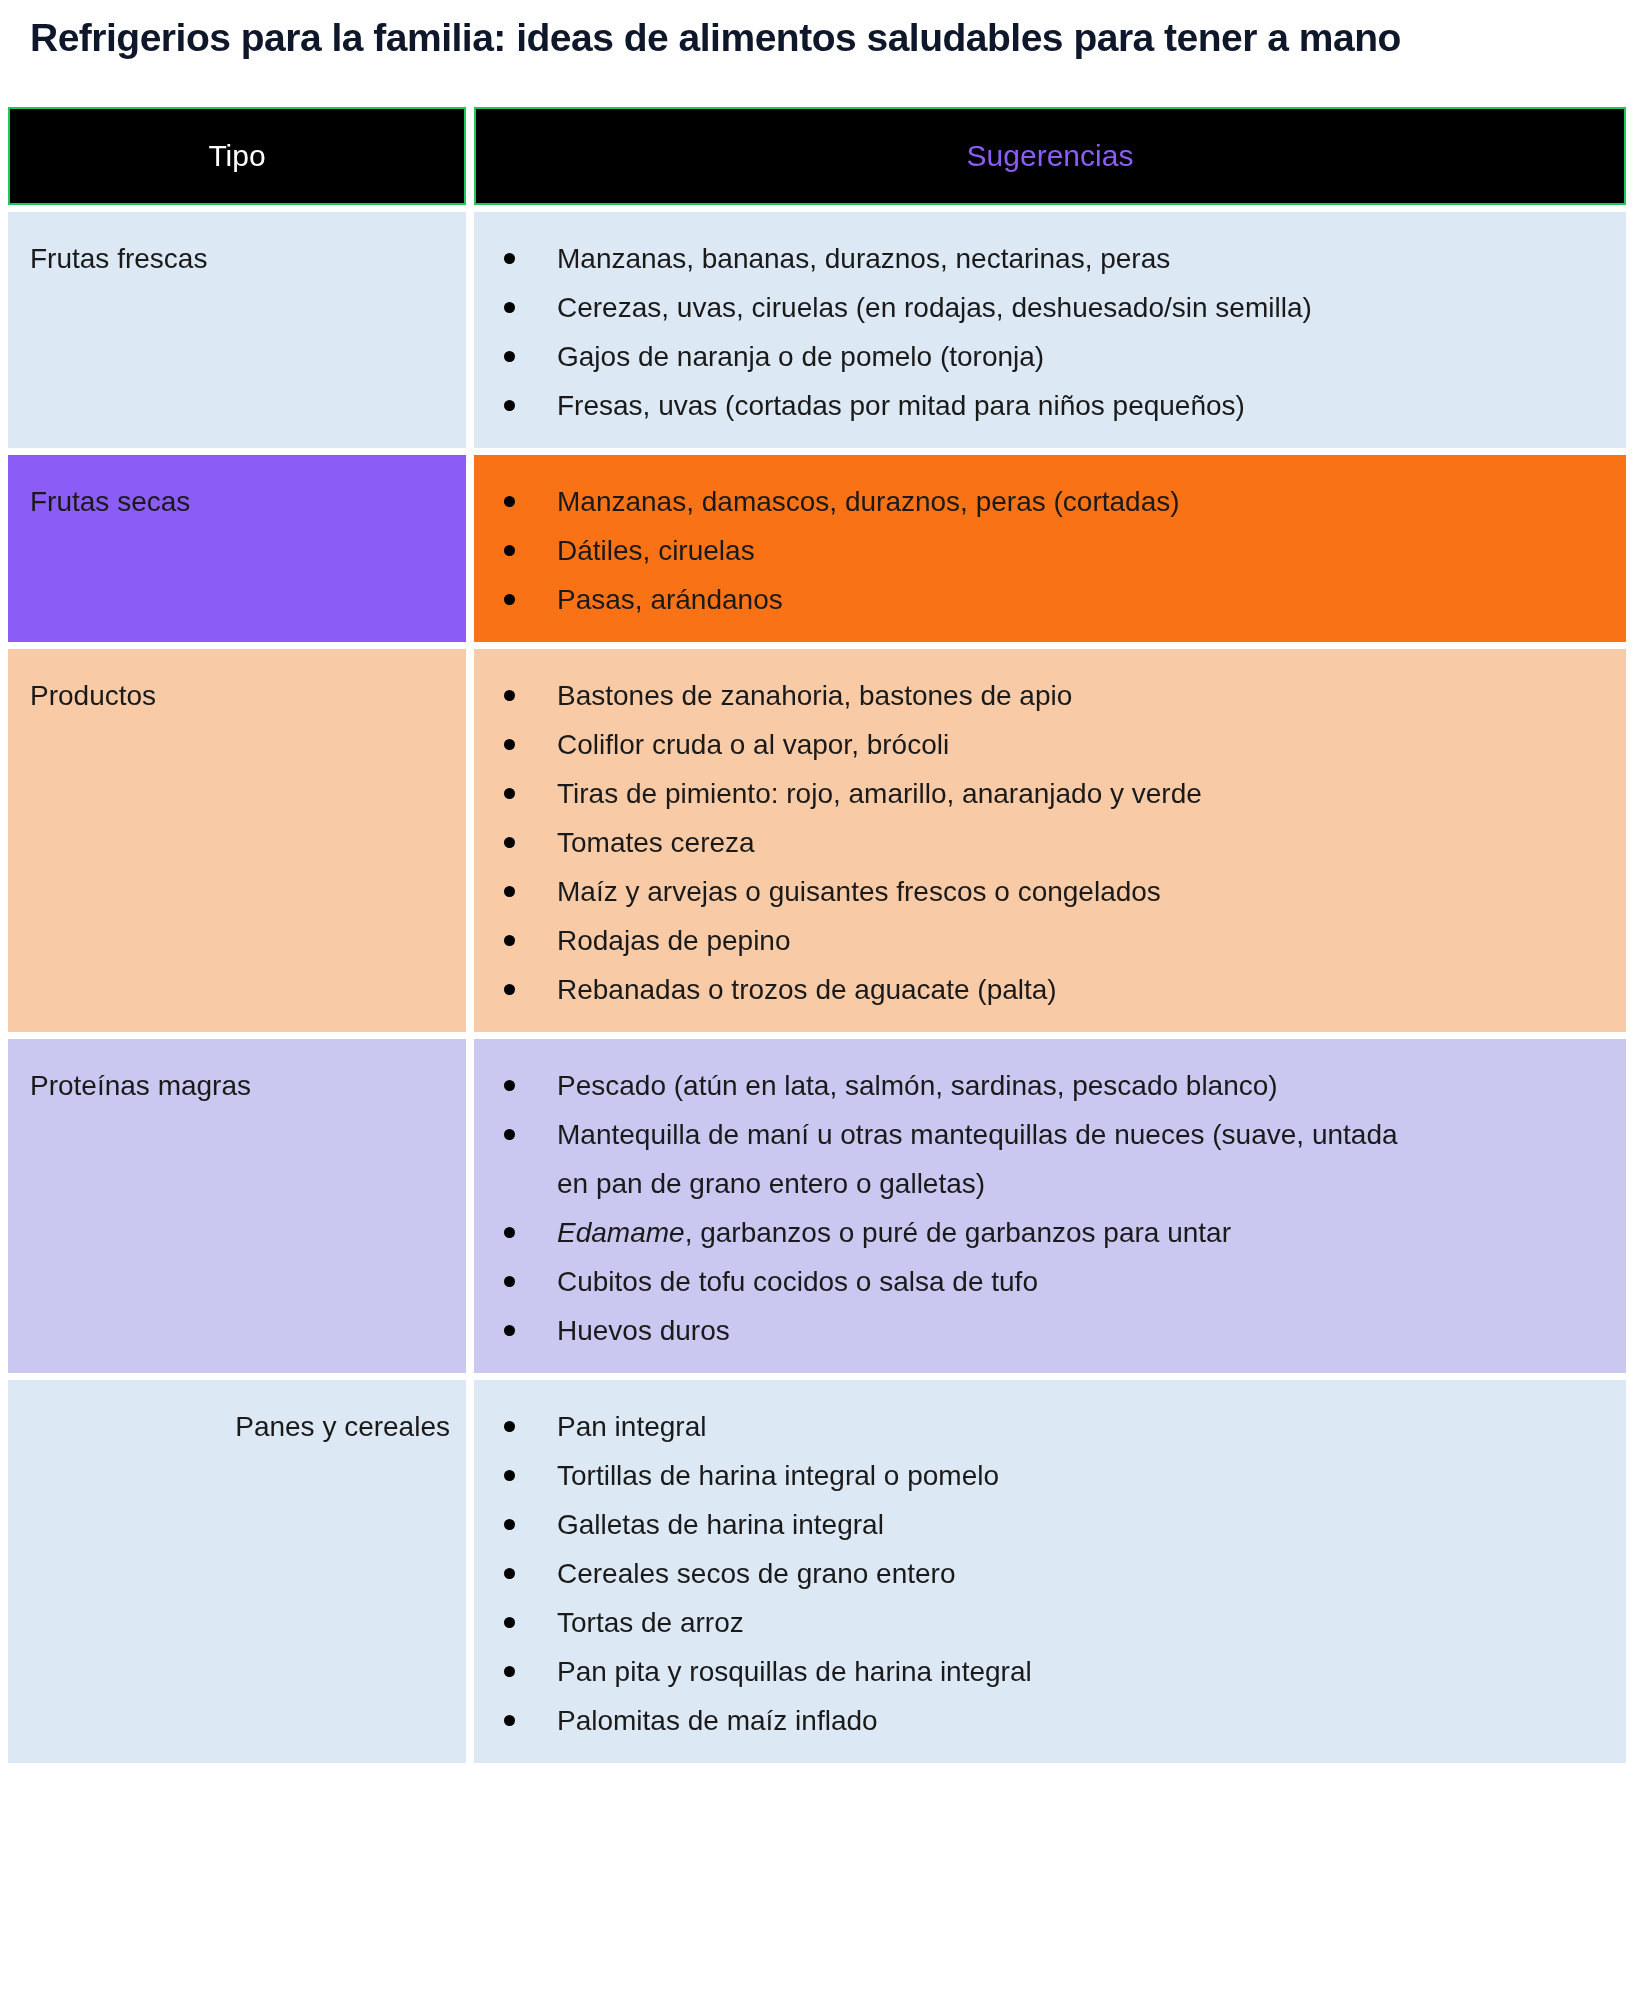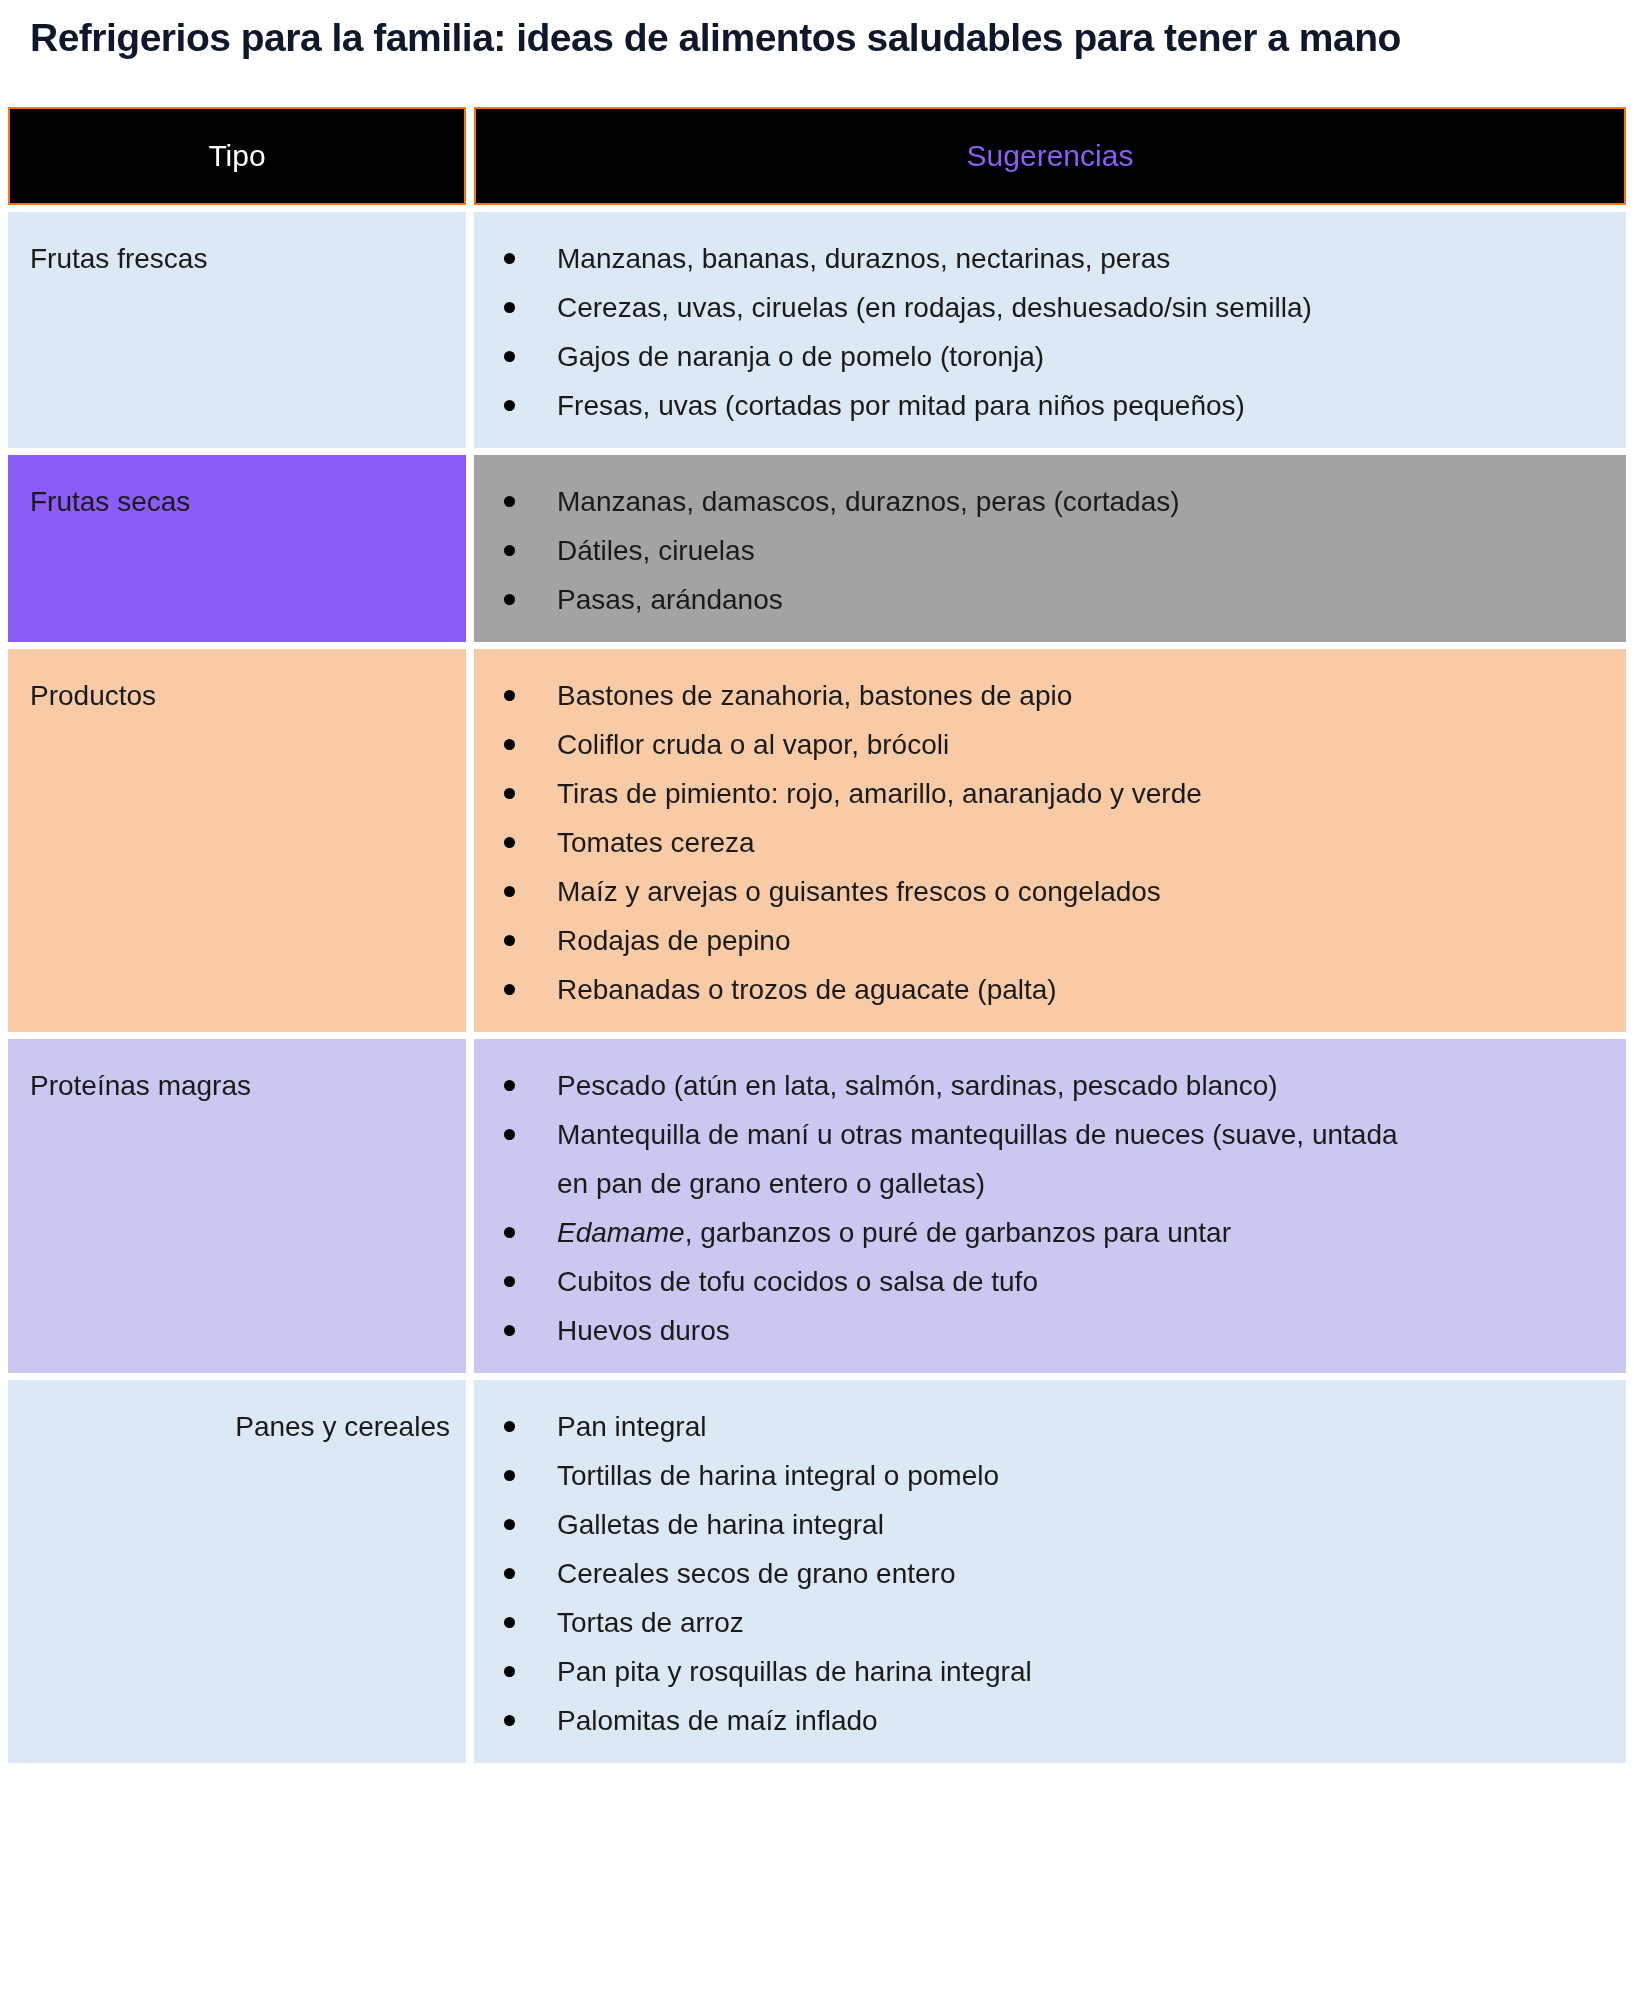--- a/index.html
+++ b/index.html
@@ -30,21 +30,21 @@
     table-layout: fixed;
   }
   col.c1 { width: 458px; }
   th.header-cell {
     height: 98px;
     box-sizing: border-box;
     font-size: 30px;
     font-weight: 400;
     text-align: center;
     vertical-align: middle;
-    border: 2px solid #f97316;
+    border: 2px solid #22c55e;
   }
   td {
     vertical-align: top;
     box-sizing: border-box;
     font-size: 28px;
     padding: 22px 16px 18px 22px;
   }
   td.type-cell {
     line-height: 49px;
   }
@@ -98,21 +98,21 @@
           <ul class="suggestions">
             <li class="item">Manzanas, bananas, duraznos, nectarinas, peras</li>
             <li class="item">Cerezas, uvas, ciruelas (en rodajas, deshuesado/sin semilla)</li>
             <li class="item">Gajos de naranja o de pomelo (toronja)</li>
             <li class="item">Fresas, uvas (cortadas por mitad para niños pequeños)</li>
           </ul>
         </td>
       </tr>
       <tr>
         <td class="type-cell" style="background: #8b5cf6;">Frutas secas</td>
-        <td class="suggestions-cell" style="background: #a3a3a3;">
+        <td class="suggestions-cell" style="background: #f97316;">
           <ul class="suggestions">
             <li class="item">Manzanas, damascos, duraznos, peras (cortadas)</li>
             <li class="item">Dátiles, ciruelas</li>
             <li class="item">Pasas, arándanos</li>
           </ul>
         </td>
       </tr>
       <tr>
         <td class="type-cell" style="background: rgb(248, 203, 166);">Productos</td>
         <td class="suggestions-cell" style="background: rgb(248, 203, 166);">

